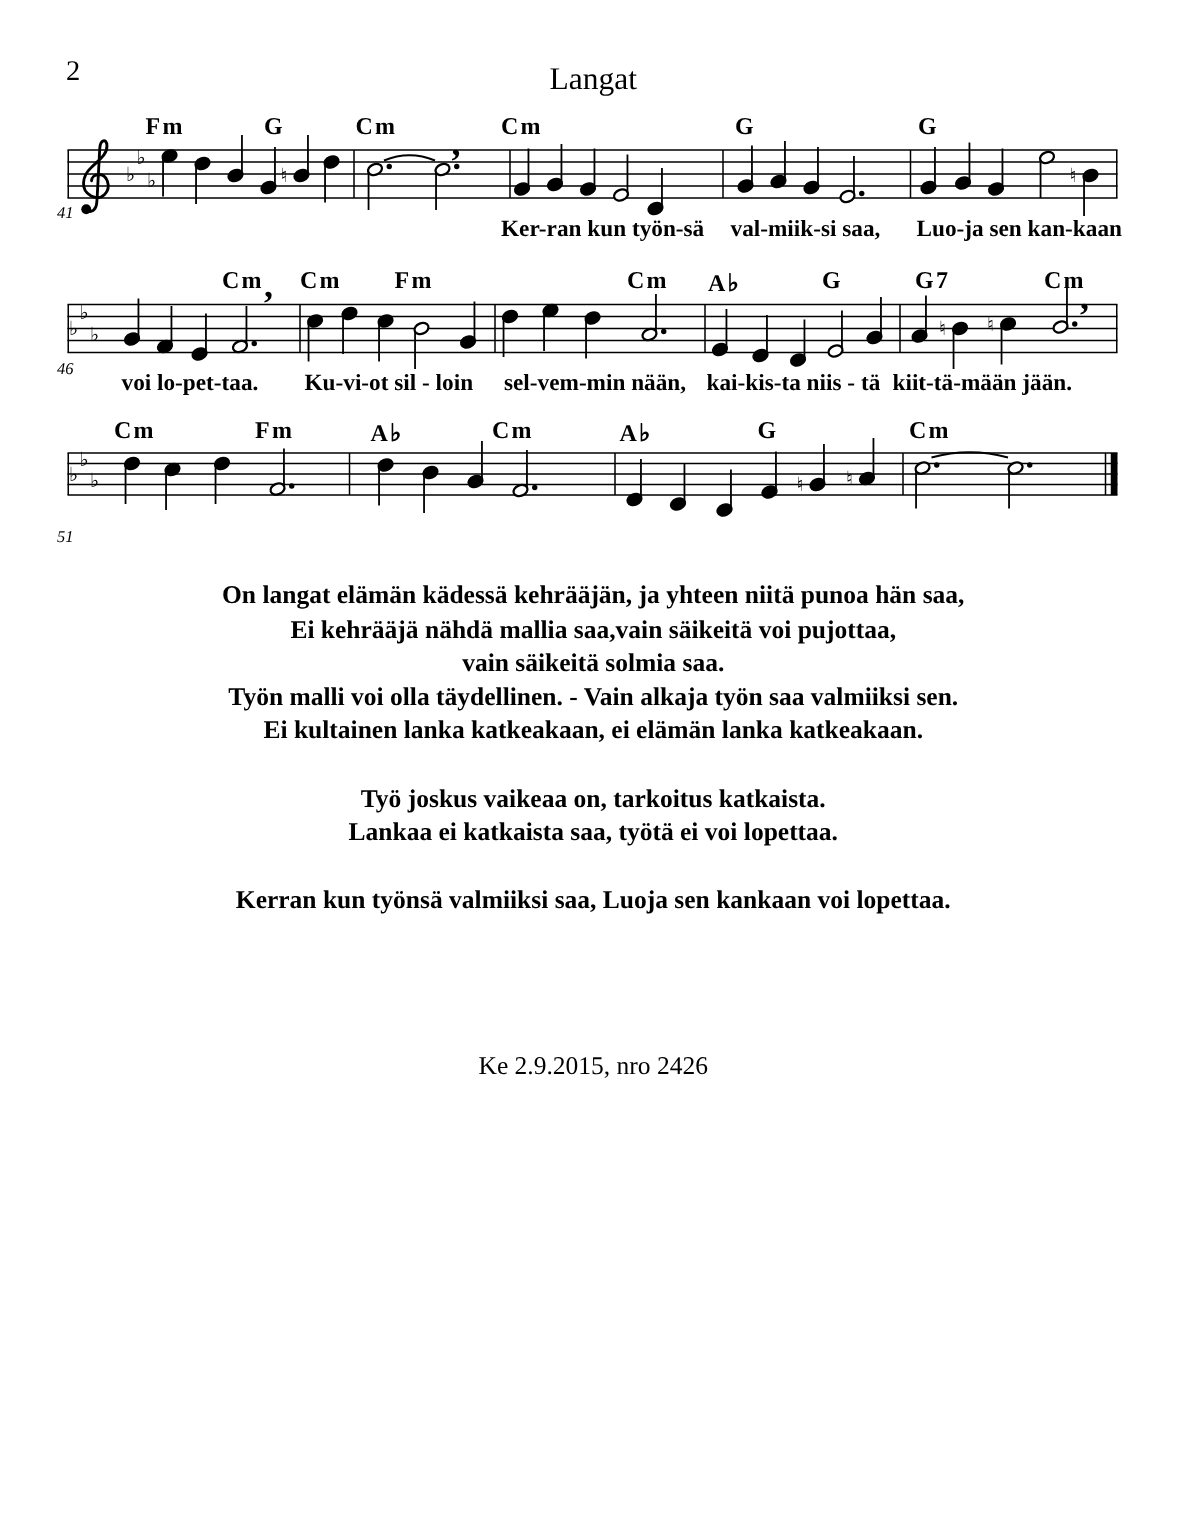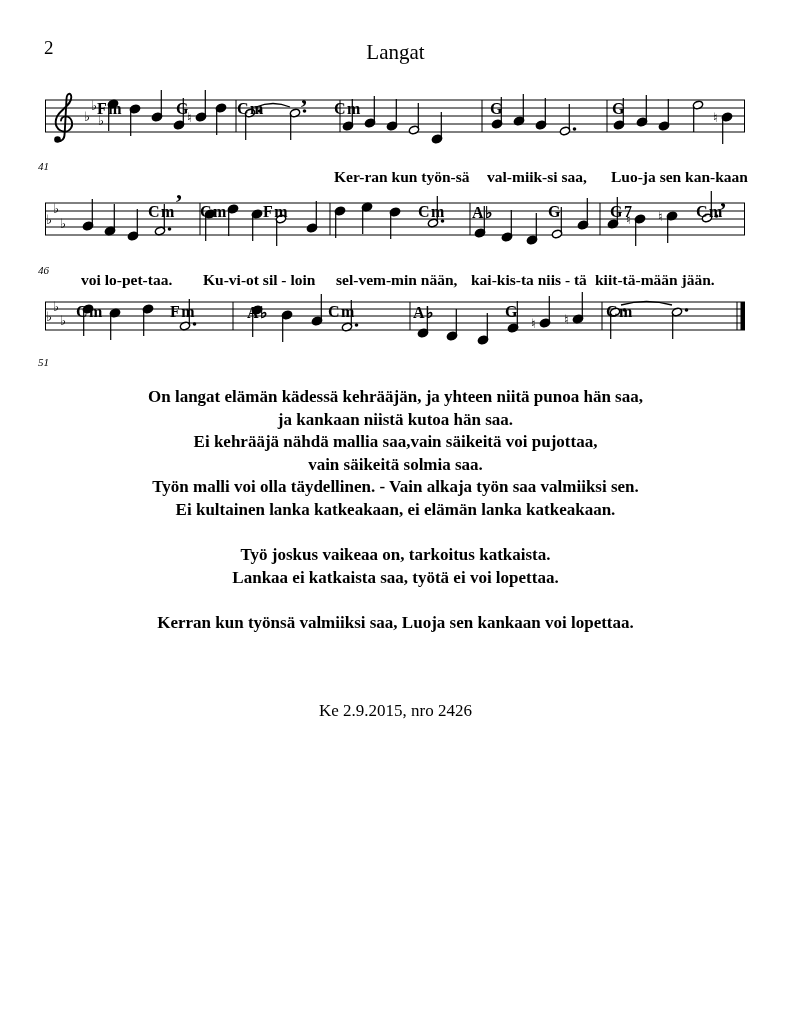--- a/index.html
+++ b/index.html
@@ -1,21 +1,21 @@
 <!DOCTYPE html>
 <html><head>
 <meta charset="utf-8">
 <style>
   html,body{margin:0;padding:0;background:#fff;}
   .page{position:relative;width:791px;height:1024px;background:#fff;color:#000;
         font-family:"Liberation Serif",serif;overflow:hidden;}
   .pnum{position:absolute;left:44px;top:37px;font-size:19px;}
   .title{position:absolute;left:0;right:0;top:40px;text-align:center;font-size:21px;}
   #notation{position:absolute;left:0;top:0;}
-  #score-text div{position:absolute;white-space:pre;margin-top:24px;}
+  #score-text div{position:absolute;white-space:pre;}
   .chord{font-weight:bold;font-size:16px;letter-spacing:1.5px;}
   .lyric{font-weight:bold;font-size:15.5px;}
   .mnum{font-style:italic;font-size:11px;}
   #verses{position:absolute;left:0;right:0;top:386px;text-align:center;
           font-weight:bold;font-size:17px;line-height:22.6px;}
   .vline{white-space:pre;}
   .footer{position:absolute;left:0;right:0;top:701px;text-align:center;font-size:17px;}
   .accT{font-family:"DejaVu Sans",sans-serif;font-size:13px;fill:#000;}
   .breathT{font-family:"Liberation Serif",serif;font-weight:bold;font-size:24px;fill:#000;}
 </style>
@@ -244,26 +244,25 @@
       <div class="lyric" style="left: 471px; top: 247px;">kai-kis-ta niis - tä</div>
       <div class="lyric" style="left: 595px; top: 247px;">kiit-tä-mään jään.</div>
       <div class="mnum" style="left: 38px; top: 240px;">46</div>
       <div class="chord" style="left: 76px; top: 279px;">Cm</div>
       <div class="chord" style="left: 170px; top: 279px;">Fm</div>
       <div class="chord" style="left: 247px; top: 279px;">A♭</div>
       <div class="chord" style="left: 328px; top: 279px;">Cm</div>
       <div class="chord" style="left: 413px; top: 279px;">A♭</div>
       <div class="chord" style="left: 505px; top: 279px;">G</div>
       <div class="chord" style="left: 606px; top: 279px;">Cm</div>
-      <div class="mnum" style="left: 38px; top: 332px;">51</div>
+      <div class="mnum" style="left: 38px; top: 352px;">51</div>
     </div>
 
   <div id="verses">
       <div class="vline">On langat elämän kädessä kehrääjän, ja yhteen niitä punoa hän saa,</div>
-      <div class="vline">ja kankaan niistä kutoa hän saa.</div>
       <div class="vline">Ei kehrääjä nähdä mallia saa,vain säikeitä voi pujottaa,</div>
       <div class="vline">vain säikeitä solmia saa.</div>
       <div class="vline">Työn malli voi olla täydellinen. - Vain alkaja työn saa valmiiksi sen.</div>
       <div class="vline">Ei kultainen lanka katkeakaan, ei elämän lanka katkeakaan.</div>
       <div class="vline">&nbsp;</div>
       <div class="vline">Työ joskus vaikeaa on, tarkoitus katkaista.</div>
       <div class="vline">Lankaa ei katkaista saa, työtä ei voi lopettaa.</div>
       <div class="vline">&nbsp;</div>
       <div class="vline">Kerran kun työnsä valmiiksi saa, Luoja sen kankaan voi lopettaa.</div>
     </div>

